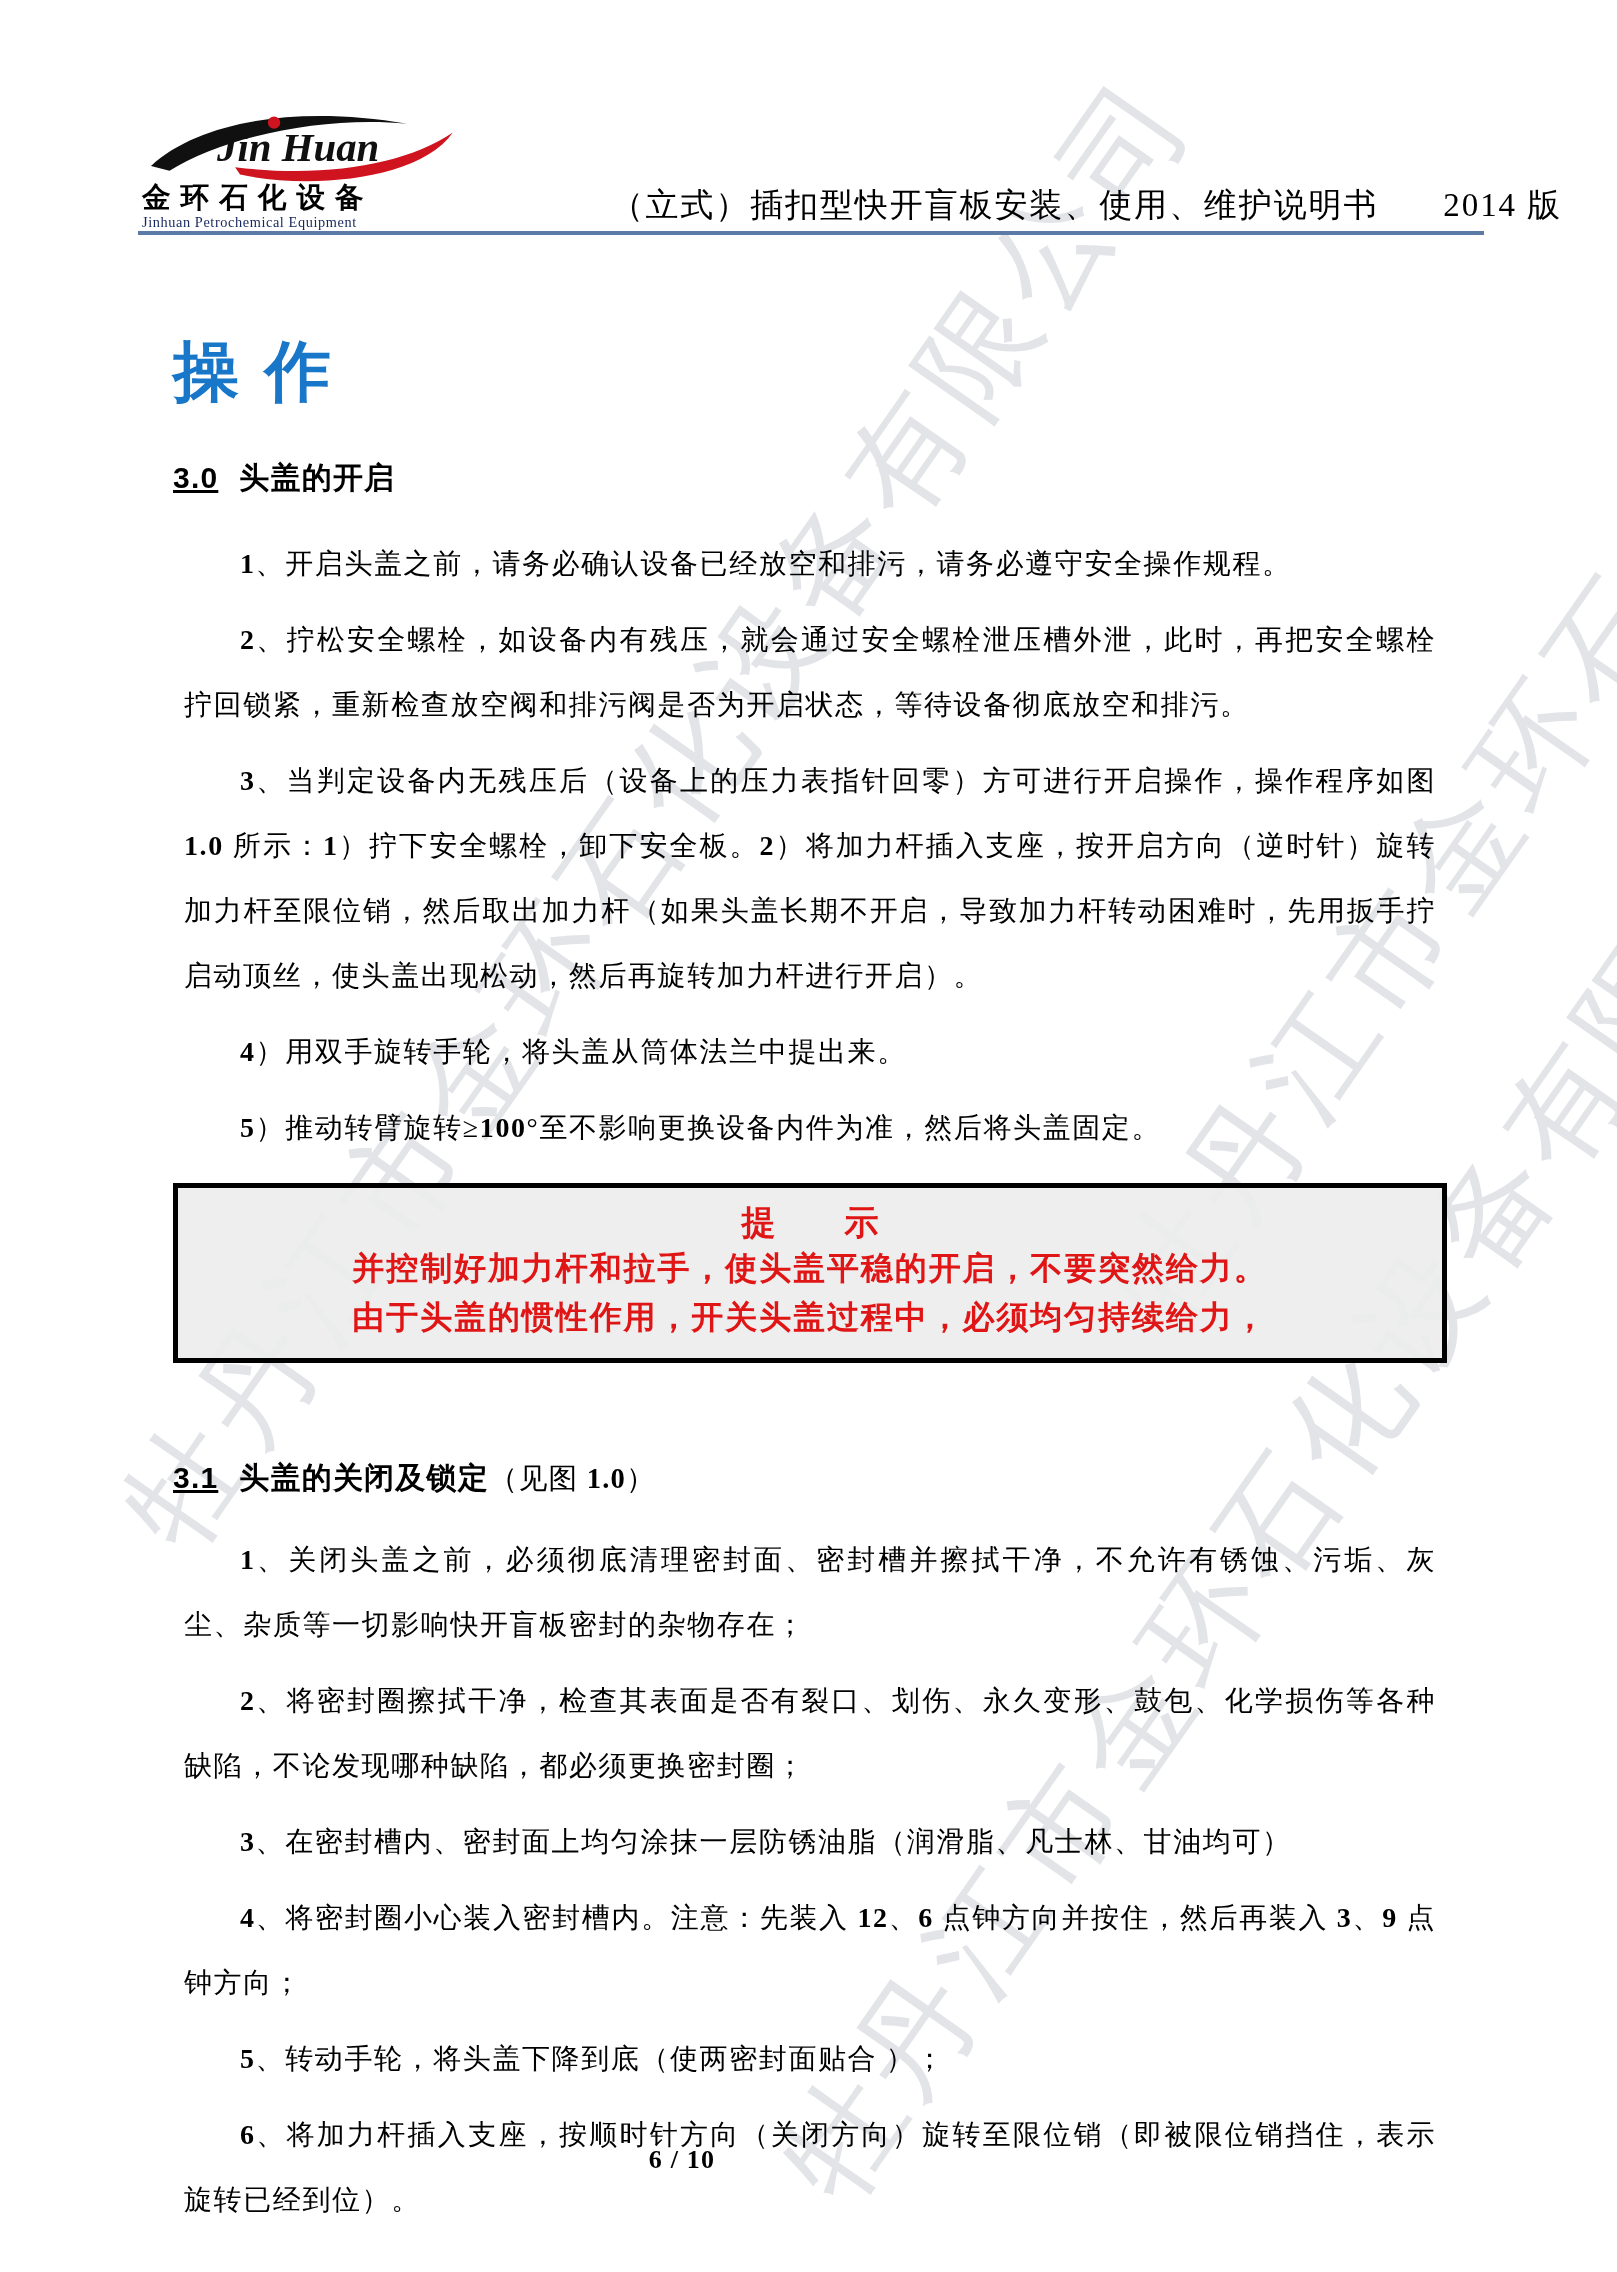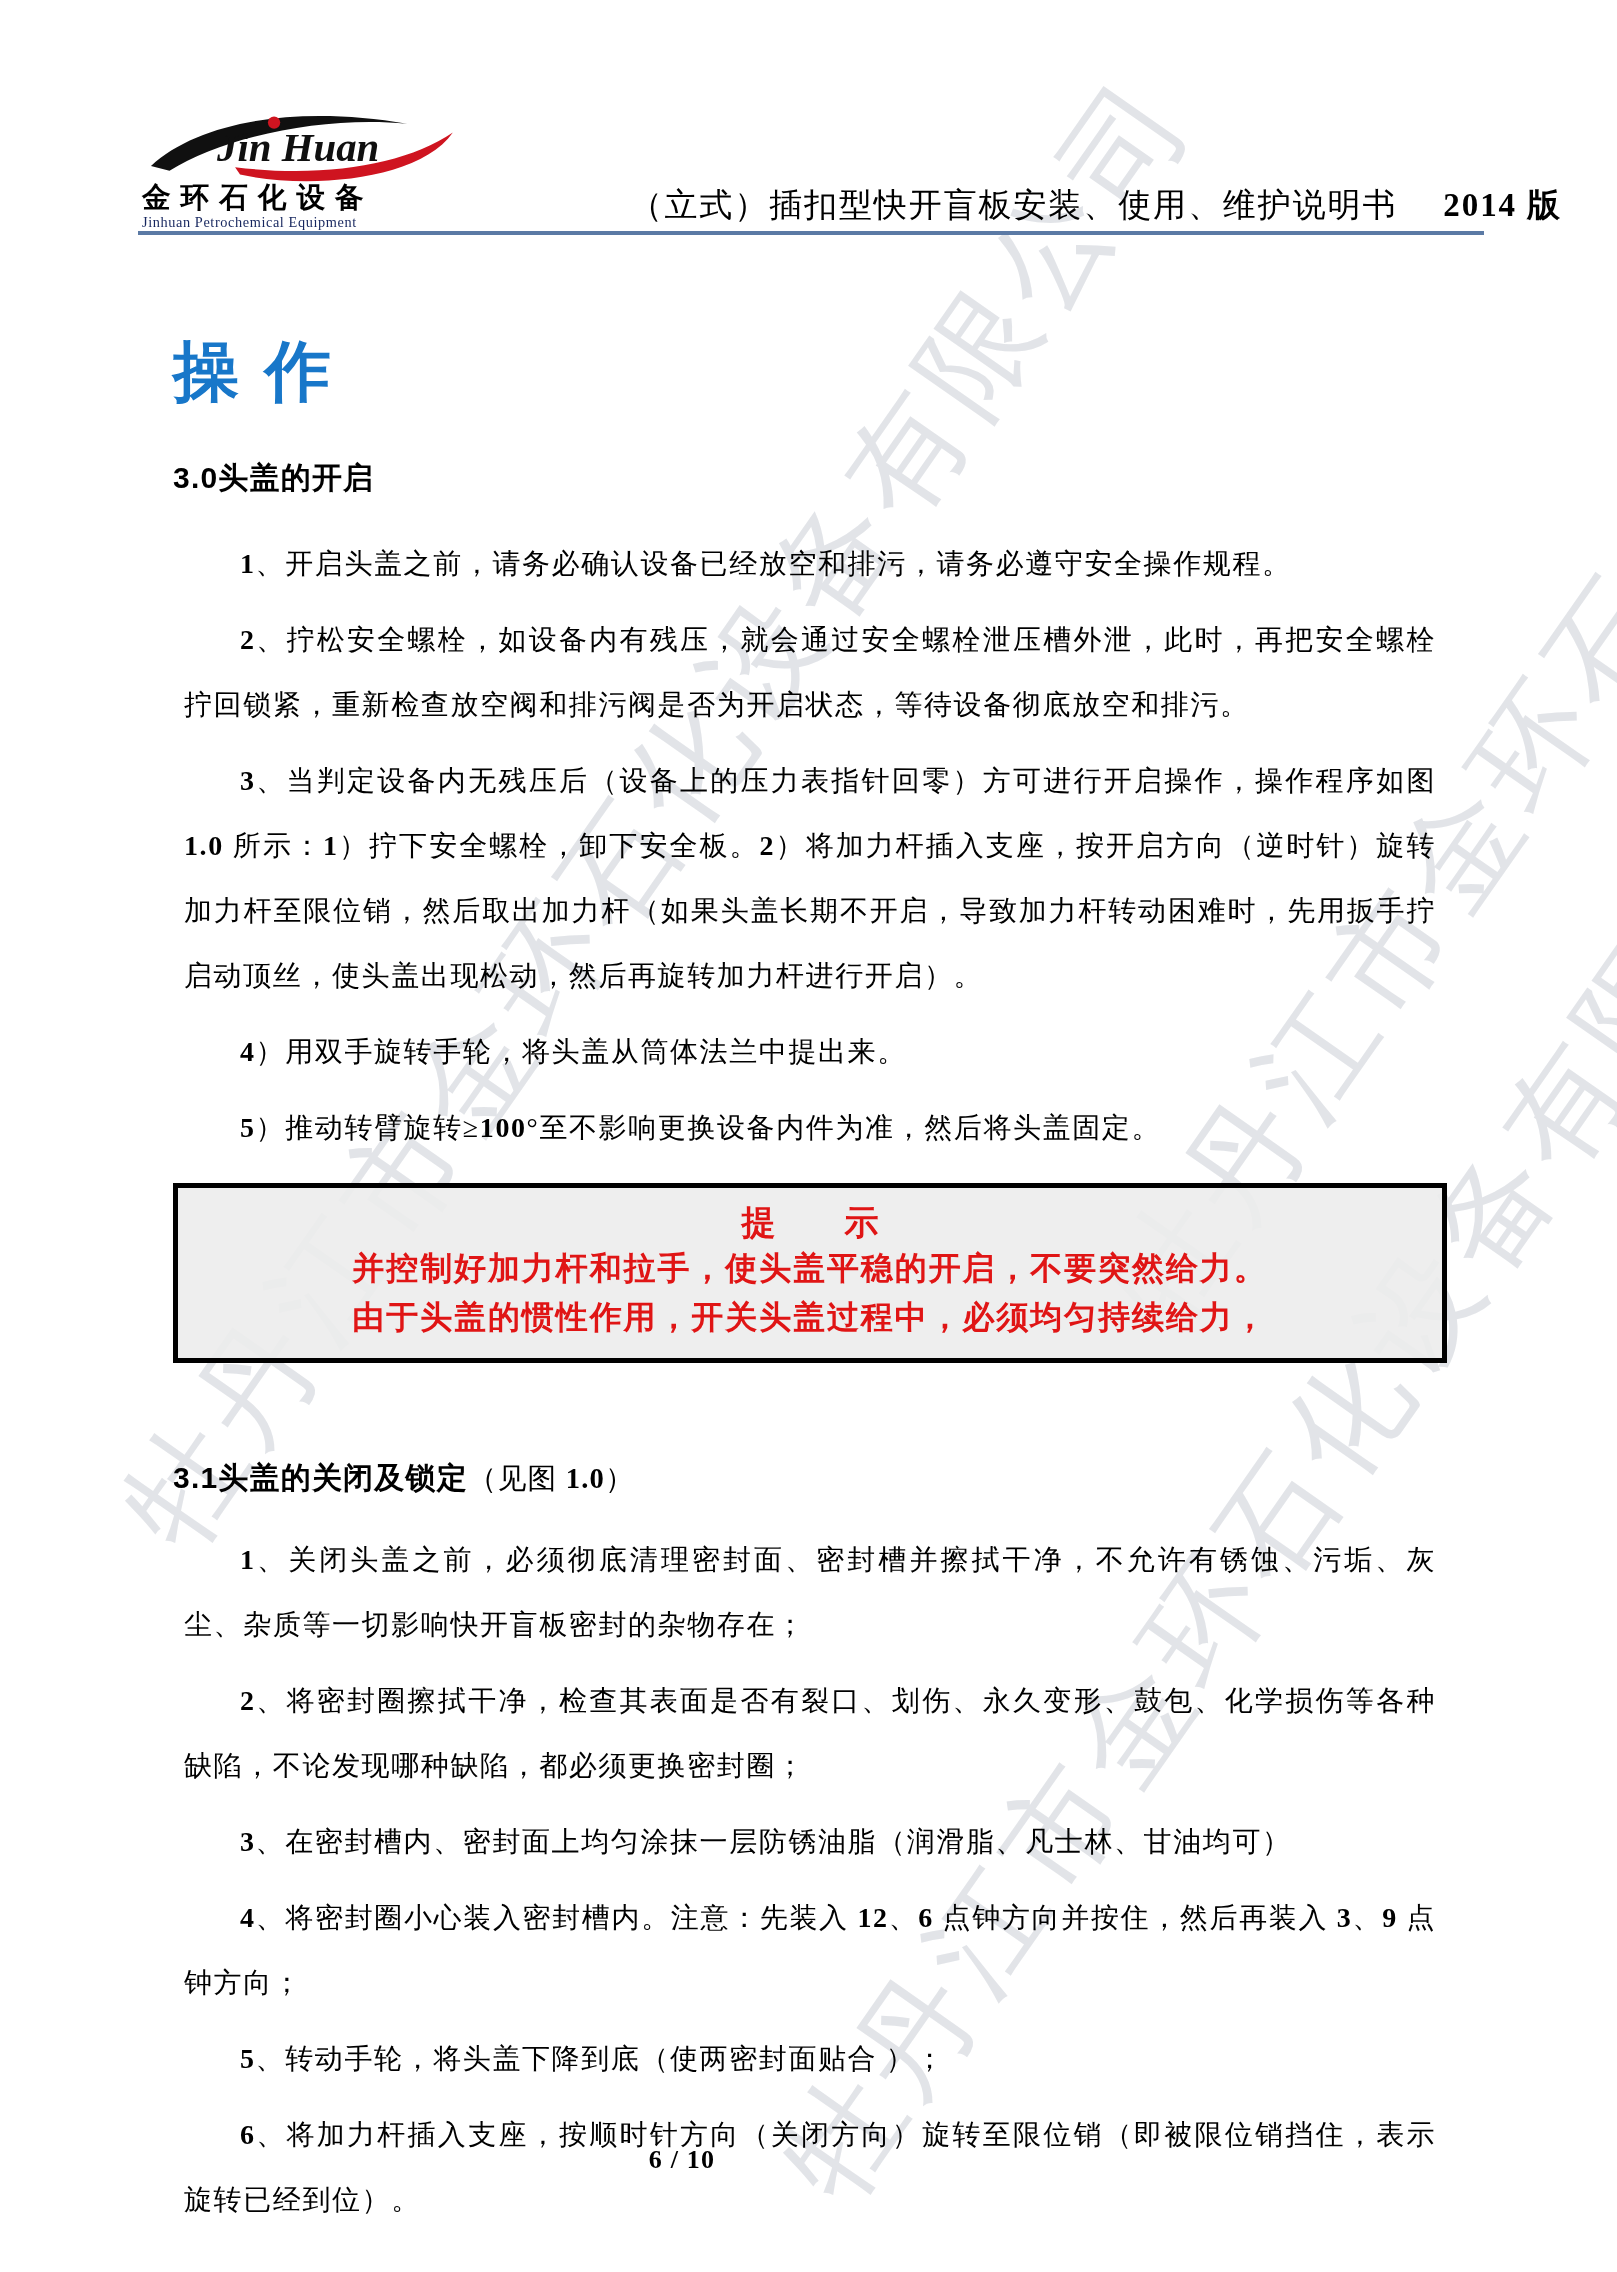--- a/index.html
+++ b/index.html
@@ -26,38 +26,38 @@
   .wm-a{left:658px;top:813px;}
   .wm-b{left:1316px;top:1465px;}
   .wm-c{left:1645px;top:590px;}
   
   .hdr{position:absolute;inset:0;z-index:2;}
   .logo{position:absolute;left:142px;top:109px;width:313px;}
   .logo svg{display:block;width:313px;height:73px;margin:0 auto;}
   .logo-cn{font-size:28.6px;font-weight:700;letter-spacing:10px;line-height:32px;margin-top:0;}
   .logo-en{font-size:14.3px;font-weight:400;letter-spacing:0.6px;line-height:17.4px;color:var(--logo_navy,#16265e);}
   .doc-title-row{position:absolute;top:183px;right:55px;font-size:33px;letter-spacing:1.9px;white-space:nowrap;}
-  .doc-edition{margin-left:46px;font-weight:bold;}
+  .doc-edition{margin-left:65px;}
   .header-rule{position:absolute;left:138px;top:231px;width:1346px;height:4.3px;background:var(--rule_blue,#5b7aa5);}
   
   .main{position:absolute;left:173px;top:335px;width:1274px;z-index:2;}
   .page-heading{
     margin:0 0 53px;
     font-family:"Liberation Sans","DejaVu Sans",sans-serif;
     font-weight:700;font-size:66px;line-height:1.1;
     letter-spacing:3.7px;
     color:var(--heading_blue,#1877c9);
   }
   .section-heading{
     margin:0 0 36px;
     font-family:"Liberation Sans","DejaVu Sans",sans-serif;
     font-weight:700;font-size:30px;line-height:34px;
     letter-spacing:1.2px;
   }
-  .section-heading .section-number{}
+  .section-heading .section-number{margin-right:21px;text-decoration:underline;}
   .section-heading .section-note{
     font-weight:400;font-size:28.6px;
     font-family:"Liberation Serif","DejaVu Serif",serif;
   }
   .s31{margin-top:98px;margin-bottom:31px;}
   .para{
     margin:11px;
     font-size:28px;line-height:65px;
     letter-spacing:1.6px;
     text-align:justify;

